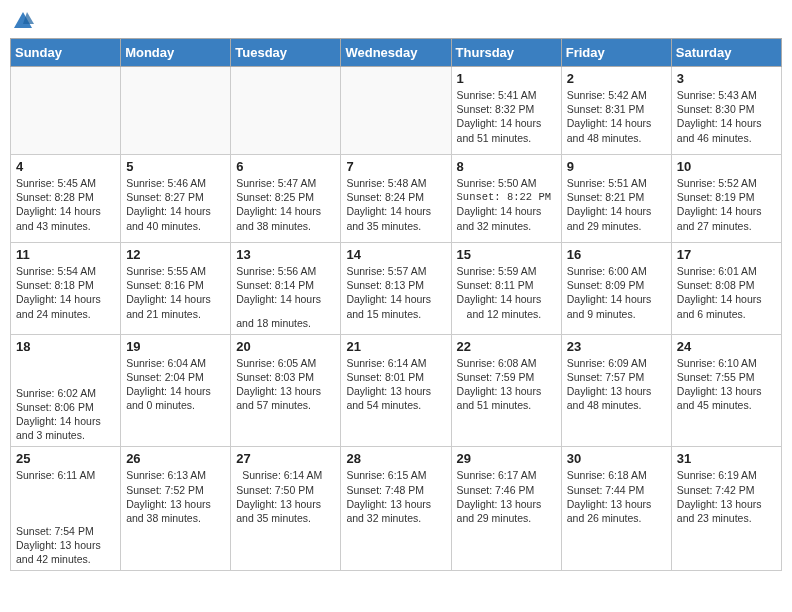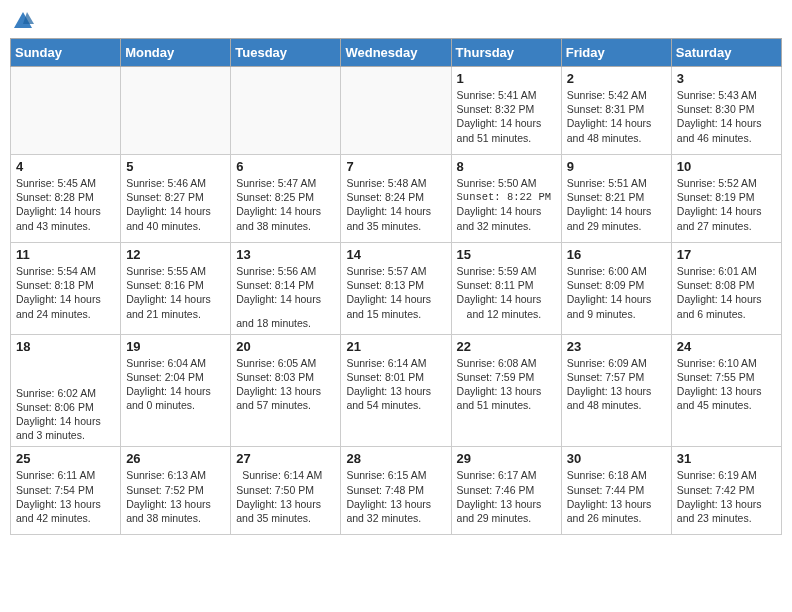--- a/index.html
+++ b/index.html
@@ -295,21 +295,21 @@
           <div style="line-height: 1.35;">Sunrise: 6:10 AM</div>
           <div style="line-height: 1.35;">Sunset: 7:55 PM</div>
           <div style="line-height: 1.35;">Daylight: 13 hours</div>
           <div style="line-height: 1.35;">and 45 minutes.</div>
         </td>
       </tr>
       <tr>
         <td class="day-cell">
           <span class="day-num">25</span>
           <div style="line-height: 1.35;">Sunrise: 6:11 AM</div>
-          <div style="line-height: 1.35;">Sunset: 7:54 PM</div>
+          <div style="line-height: 1.35; margin-top: 41px;">Sunset: 7:54 PM</div>
           <div style="line-height: 1.35;">Daylight: 13 hours</div>
           <div style="line-height: 1.35;">and 42 minutes.</div>
         </td>
         <td class="day-cell">
           <span class="day-num">26</span>
           <div style="line-height: 1.35;">Sunrise: 6:13 AM</div>
           <div style="line-height: 1.35;">Sunset: 7:52 PM</div>
           <div style="line-height: 1.35;">Daylight: 13 hours</div>
           <div style="line-height: 1.35;">and 38 minutes.</div>
         </td>

